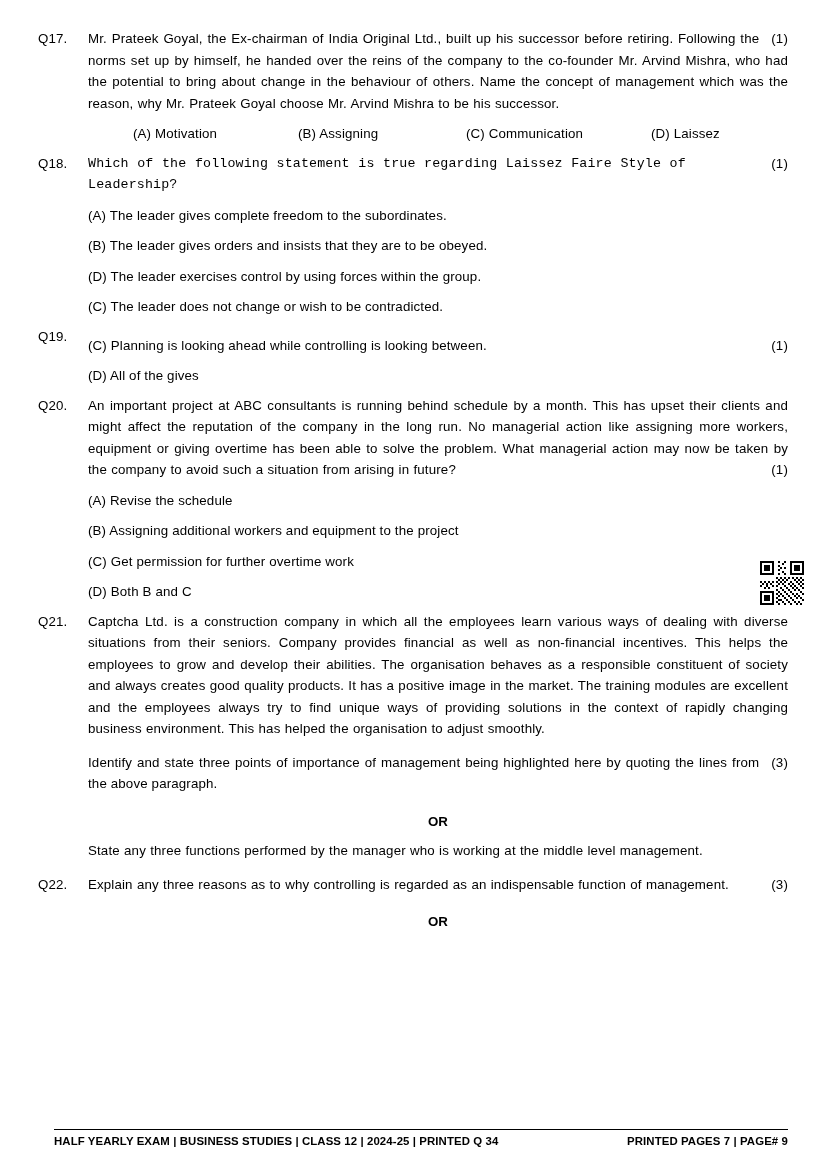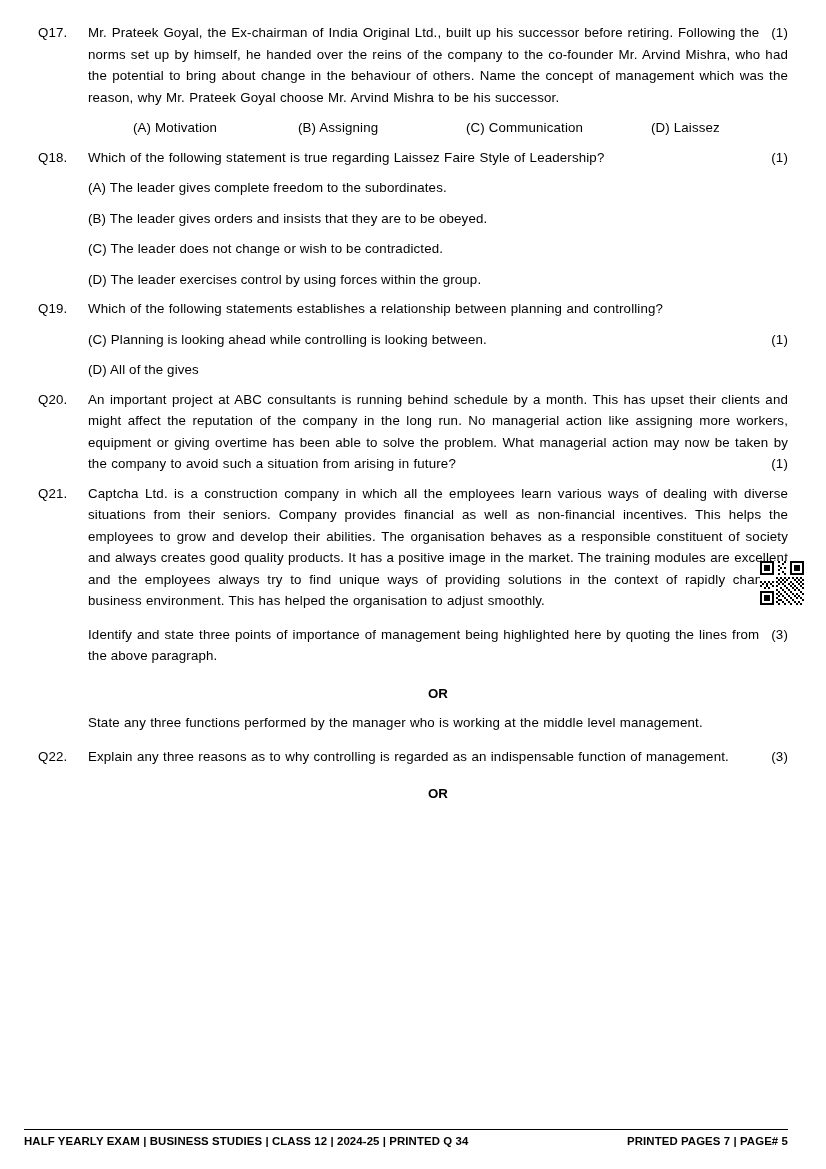--- a/index.html
+++ b/index.html
@@ -13,21 +13,21 @@
     font-family: "Liberation Sans", sans-serif;
     color: #000000;
     position: relative;
     overflow: hidden;
   }
   .page {
     position: relative;
     width: 826px;
     height: 1169px;
     box-sizing: border-box;
-    padding: 22px 38px 0 38px;
+    padding: 28px 38px 0 38px;
   }
   .q-block {
     display: flex;
     align-items: flex-start;
     margin-bottom: 2px;
   }
   .q-num {
     width: 50px;
     flex: 0 0 50px;
     font-size: 13.3px;
@@ -87,21 +87,21 @@
   }
   .sub-para {
     font-size: 13.3px;
     line-height: 21.5px;
     text-align: justify;
     letter-spacing: 0.15px;
     margin-top: 12px;
   }
   .footer {
     position: absolute;
-    left: 24px;
+    left: 54px;
     right: 38px;
     bottom: 22px;
     border-top: 1.6px solid #000;
     padding-top: 5px;
     display: flex;
     justify-content: space-between;
     font-size: 11.4px;
     font-weight: bold;
     letter-spacing: 0.1px;
   }
@@ -114,21 +114,21 @@
   }
   .qr svg { display: block; }
   .marks-abs {
     float: right;
   }
   .flexline {
     display: flex;
     justify-content: space-between;
     align-items: flex-start;
   }
-  .flexline .txt { flex: 1 1 auto; }
+  .flexline .txt { flex: 1 1 auto; font-family: Liberation Mono, monospace; }
   .flexline .mk { flex: 0 0 auto; margin-left: 18px; }
 </style>
 </head>
 <body>
 
 <div class="page">
 
   <div class="q-block">
     <div class="q-num">Q17.</div>
     <div class="q-body">
@@ -145,46 +145,51 @@
   <div class="q-block">
     <div class="q-num">Q18.</div>
     <div class="q-body">
       <div class="flexline">
         <div class="txt q-text nojust">Which of the following statement is true regarding Laissez Faire Style of Leadership?</div>
         <div class="mk q-text">(1)</div>
       </div>
       <div class="opt-list">
         <div class="opt-item">(A) The leader gives complete freedom to the subordinates.</div>
         <div class="opt-item">(B) The leader gives orders and insists that they are to be obeyed.</div>
+        <div class="opt-item">(D) The leader exercises control by using forces within the group.</div>
         <div class="opt-item">(C) The leader does not change or wish to be contradicted.</div>
-        <div class="opt-item">(D) The leader exercises control by using forces within the group.</div>
       </div>
     </div>
   </div>
 
   <div class="gap-sm"></div>
 
   <div class="q-block">
     <div class="q-num">Q19.</div>
     <div class="q-body">
-      <div class="q-text nojust">Which of the following statements establishes a relationship between planning and controlling?</div>
       <div class="opt-list">
         <div class="opt-item"><span class="marks-right">(1)</span></div>
         <div class="opt-item">(C) Planning is looking ahead while controlling is looking between.</div>
         <div class="opt-item">(D) All of the gives</div>
       </div>
     </div>
   </div>
 
   <div class="gap-sm"></div>
 
   <div class="q-block">
     <div class="q-num">Q20.</div>
     <div class="q-body">
       <div class="q-text"><span>An important project at ABC consultants is running behind schedule by a month. This has upset their clients and might affect the reputation of the company in the long run. No managerial action like assigning more workers, equipment or giving overtime has been able to solve the problem. What managerial action may now be taken by the company to avoid such a situation from arising in future?</span> <span class="marks-abs">(1)</span></div>
+      <div class="opt-list">
+        <div class="opt-item">(A) Revise the schedule</div>
+        <div class="opt-item">(B) Assigning additional workers and equipment to the project</div>
+        <div class="opt-item">(C) Get permission for further overtime work</div>
+        <div class="opt-item">(D) Both B and C</div>
+      </div>
     </div>
   </div>
 
   <div class="gap-sm"></div>
 
   <div class="q-block">
     <div class="q-num">Q21.</div>
     <div class="q-body">
       <div class="q-text">Captcha Ltd. is a construction company in which all the employees learn various ways of dealing with diverse situations from their seniors. Company provides financial as well as non-financial incentives. This helps the employees to grow and develop their abilities. The organisation behaves as a responsible constituent of society and always creates good quality products. It has a positive image in the market. The training modules are excellent and the employees always try to find unique ways of providing solutions in the context of rapidly changing business environment. This has helped the organisation to adjust smoothly.</div>
       <div class="sub-para"><span class="marks-right">(3)</span><span>Identify and state three points of importance of management being highlighted here by quoting the lines from the above paragraph.</span></div>
@@ -318,16 +323,16 @@
           <rect x="12" y="21" width="1" height="1"></rect>
         <rect x="15" y="21" width="1" height="1"></rect>
           <rect x="18" y="21" width="1" height="1"></rect>
         <rect x="20" y="21" width="1" height="1"></rect>
       </g>
     </svg>
   </div>
 
   <div class="footer">
     <div>HALF YEARLY EXAM | BUSINESS STUDIES | CLASS 12 | 2024-25 | PRINTED Q 34</div>
-    <div>PRINTED PAGES 7 | PAGE# 5</div>
+    <div>PRINTED PAGES 7 | PAGE# 9</div>
   </div>
 
 </div>
 
 </body></html>

